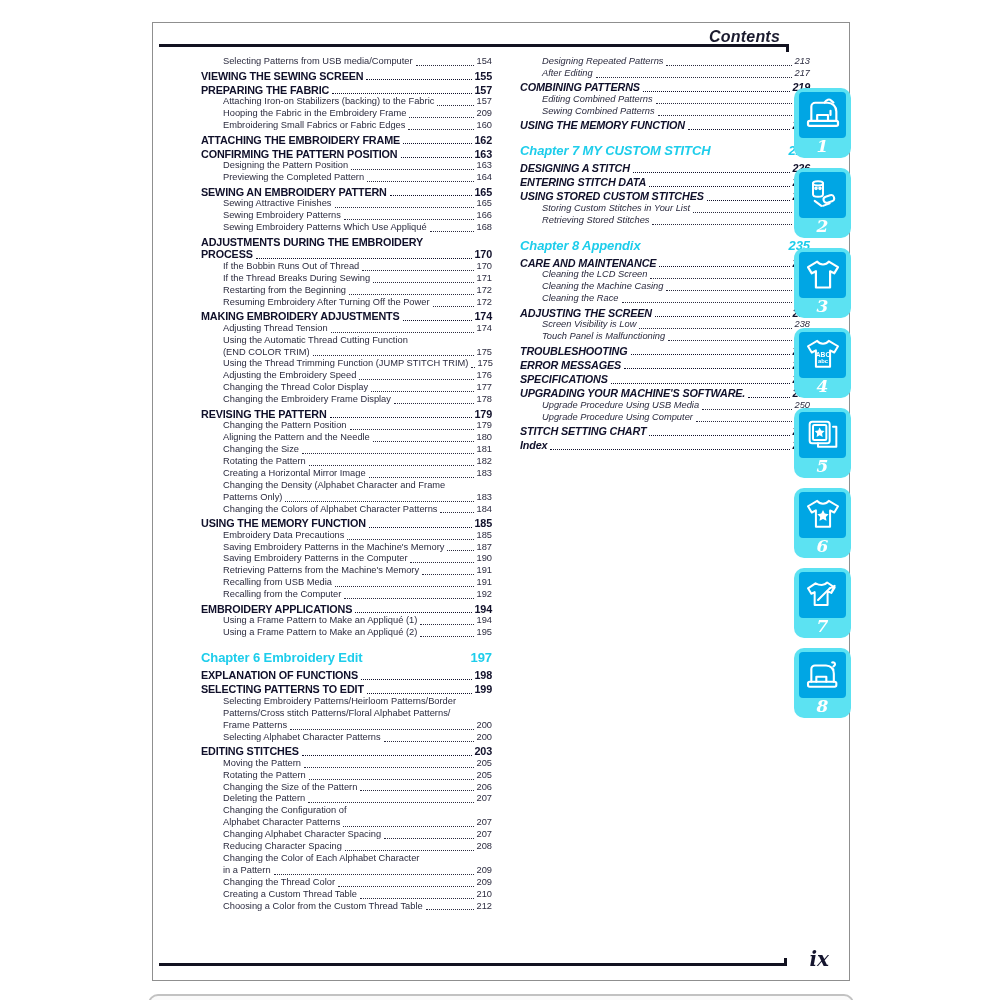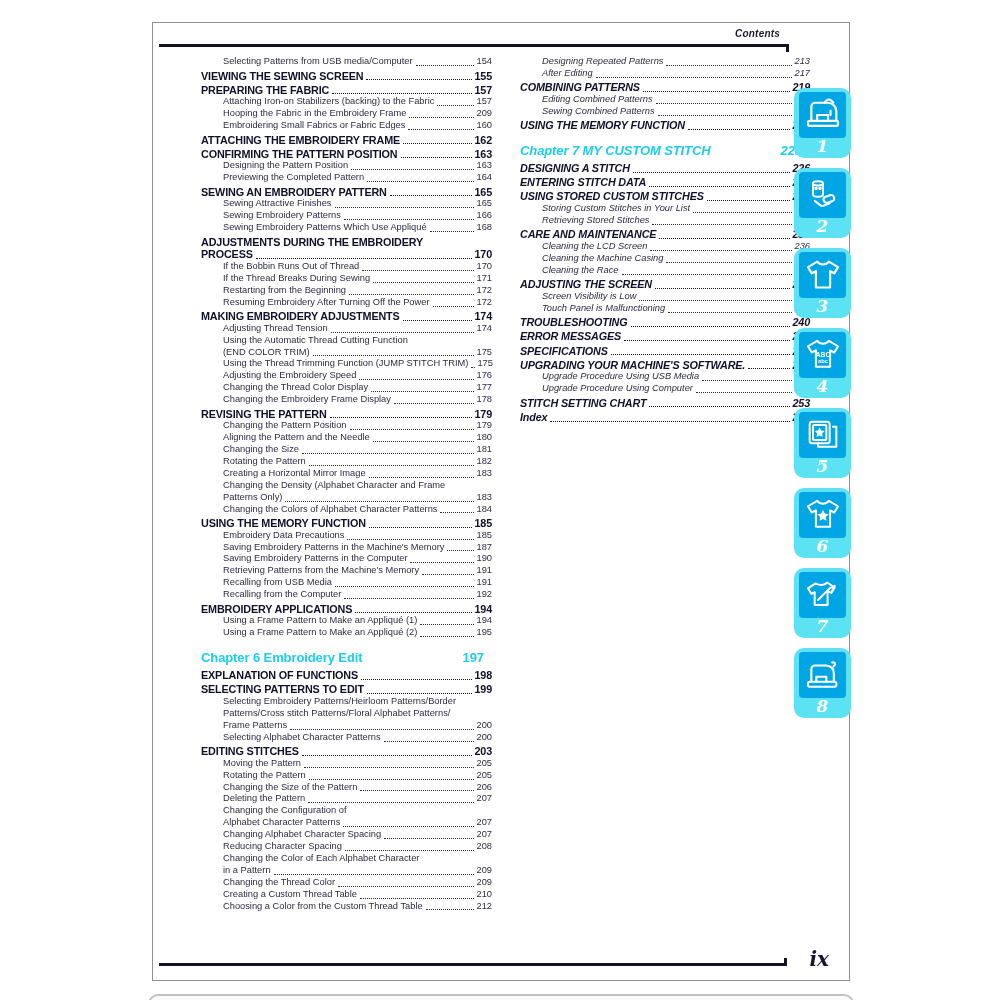--- a/index.html
+++ b/index.html
@@ -2,41 +2,41 @@
 <html><head>
 <meta charset="utf-8">
 <style>
   html,body{margin:0;padding:0;background:#ffffff;width:1000px;height:1000px;
     font-family:"Liberation Sans",sans-serif;-webkit-font-smoothing:antialiased;}
   .stage{position:relative;width:1000px;height:1000px;overflow:hidden;}
 
   
   .page{position:absolute;left:152px;top:22px;width:698px;height:959px;
     background:#fff;border:1.5px solid #8f8f8f;box-sizing:border-box;}
-  .hdr-title{position:absolute;top:5px;right:69px;font-size:10px;font-style:italic;
+  .hdr-title{position:absolute;top:5px;right:69px;font-size:16px;font-style:italic;
     font-weight:bold;color:#1a1a2e;letter-spacing:.2px;}
   .hdr-rule{position:absolute;left:6px;right:60px;top:21px;height:3px;background:#121220;}
   .hdr-rule::after{content:"";position:absolute;right:0;top:0;width:3px;height:8px;background:#121220;}
   .ftr-rule{position:absolute;left:6px;right:62px;top:940px;height:3px;background:#121220;}
   .ftr-rule::after{content:"";position:absolute;right:0;top:-5px;width:3px;height:8px;background:#121220;}
   .ftr-page{position:absolute;right:20px;top:924px;font-family:"DejaVu Serif",serif;
     font-style:italic;font-weight:bold;font-size:20px;color:#15152e;}
 
   
   .col{position:absolute;top:33px;}
   .col-left{left:48px;width:291px;}
   .col-right{left:367px;width:290px;font-style:italic;}
 
   .entry{box-sizing:border-box;}
   .entry.sub{font-size:9.3px;line-height:11.9px;color:#2b2b3f;margin-left:22px;}
   .entry.main{font-size:10.8px;line-height:12.6px;font-weight:bold;color:#10102a;
     margin-top:1.6px;letter-spacing:-.15px;}
   .entry.main{}
   .entry.chapter{font-size:13px;line-height:15px;font-weight:bold;color:#1dcdeb;
-    margin:11px 8px 4px 0;letter-spacing:-.1px;}
+    margin:11px 0 4px 0;letter-spacing:-.1px;}
   .rowline{display:flex;align-items:flex-end;}
   .lbl{white-space:nowrap;}
   .dots{flex:1;min-width:4px;border-bottom:1.6px dotted currentColor;margin:0 2px 2px 3px;}
   .entry.main .dots{border-bottom-width:1.9px;}
   .entry.chapter .dots{border-bottom:none;}
   .entry.chapter .pg{}
   .pg{white-space:nowrap;}
 
   
   .tabs{position:absolute;left:794px;top:88px;width:57px;display:flex;
@@ -645,20 +645,27 @@
             <span class="pg">233</span>
           </div>
         </div>
         <div class="entry sub">
           <div class="rowline">
             <span class="lbl">Retrieving Stored Stitches</span>
             <span class="dots"></span>
             <span class="pg">234</span>
           </div>
         </div>
+        <div class="entry chapter">
+          <div class="rowline">
+            <span class="lbl">Chapter 8  Appendix</span>
+            <span class="dots"></span>
+            <span class="pg">235</span>
+          </div>
+        </div>
         <div class="entry main">
           <div class="rowline">
             <span class="lbl">CARE AND MAINTENANCE</span>
             <span class="dots"></span>
             <span class="pg">236</span>
           </div>
         </div>
         <div class="entry sub">
           <div class="rowline">
             <span class="lbl">Cleaning the LCD Screen</span>

